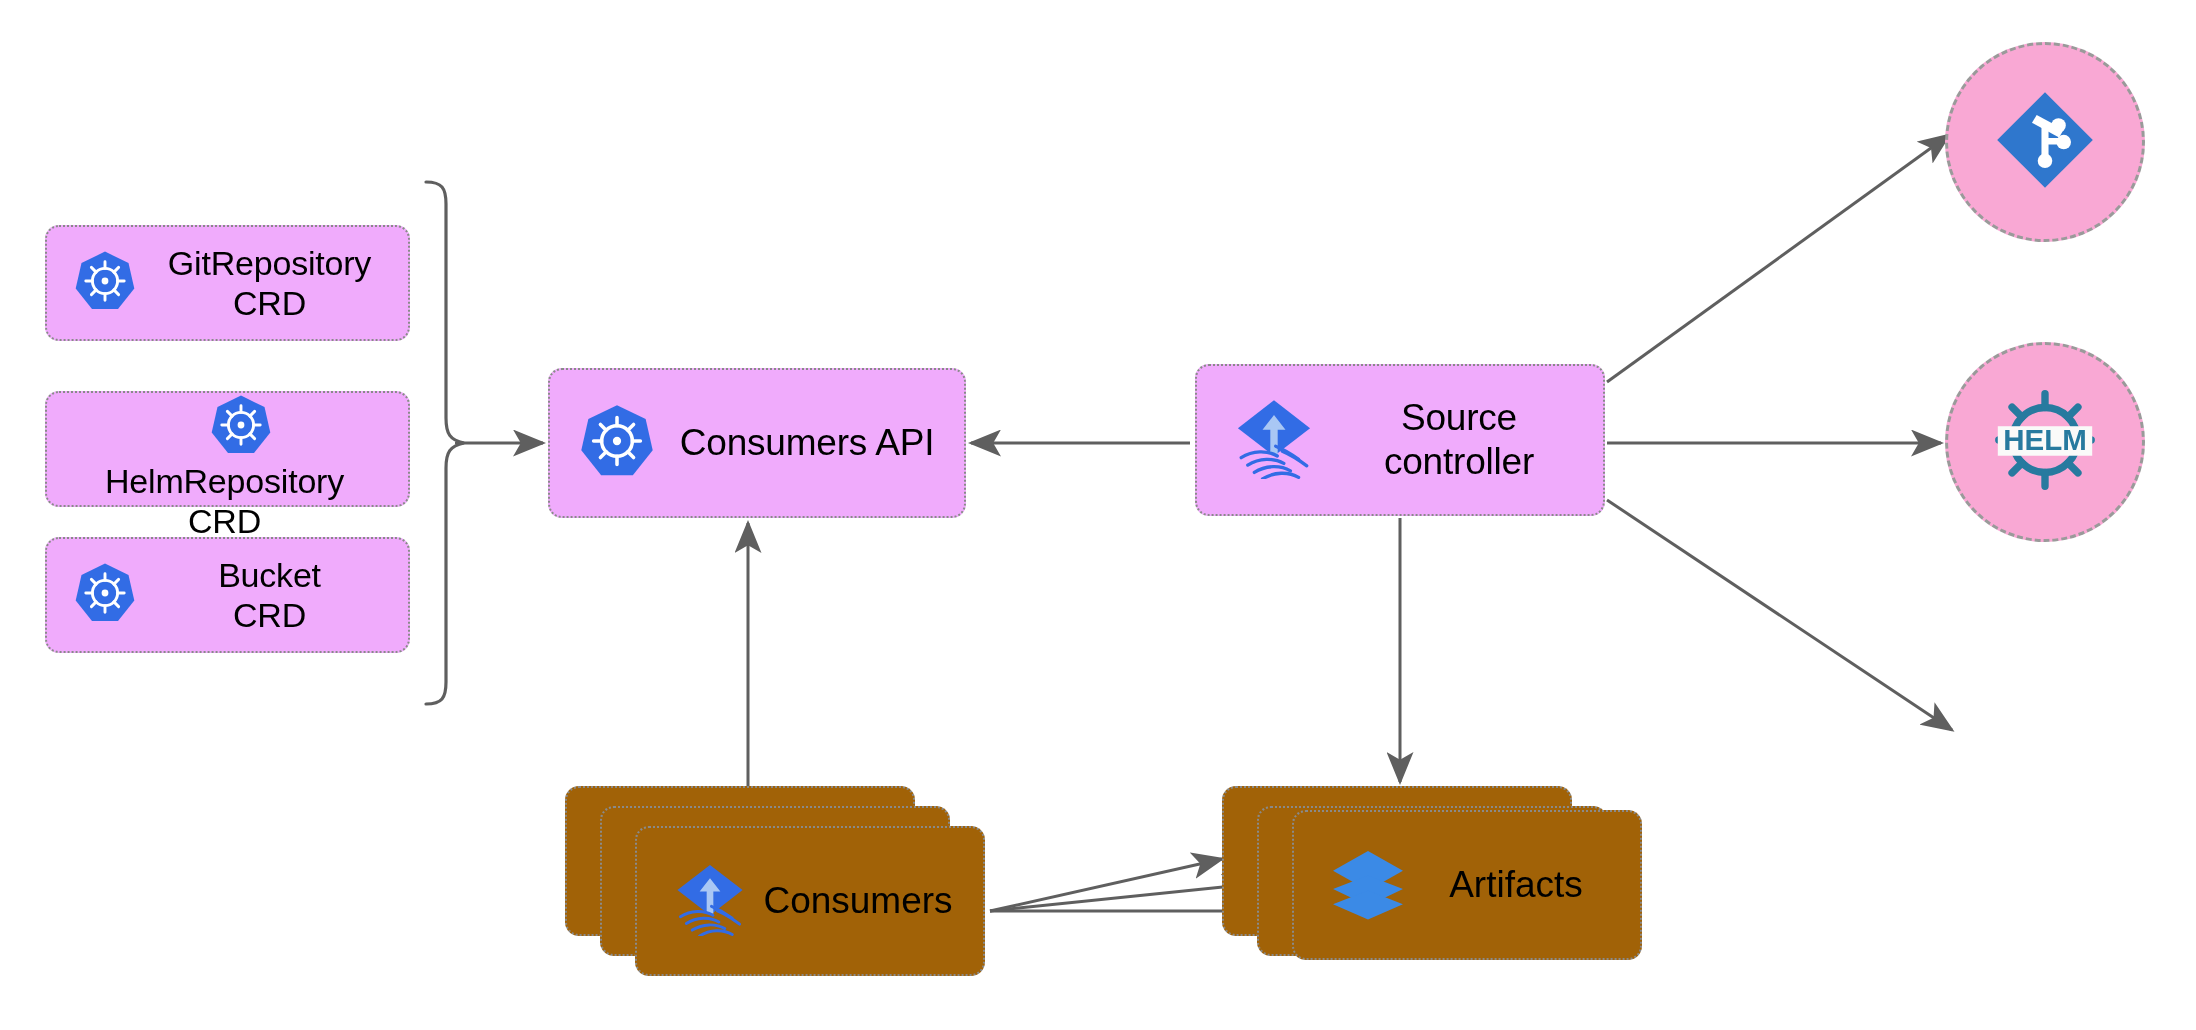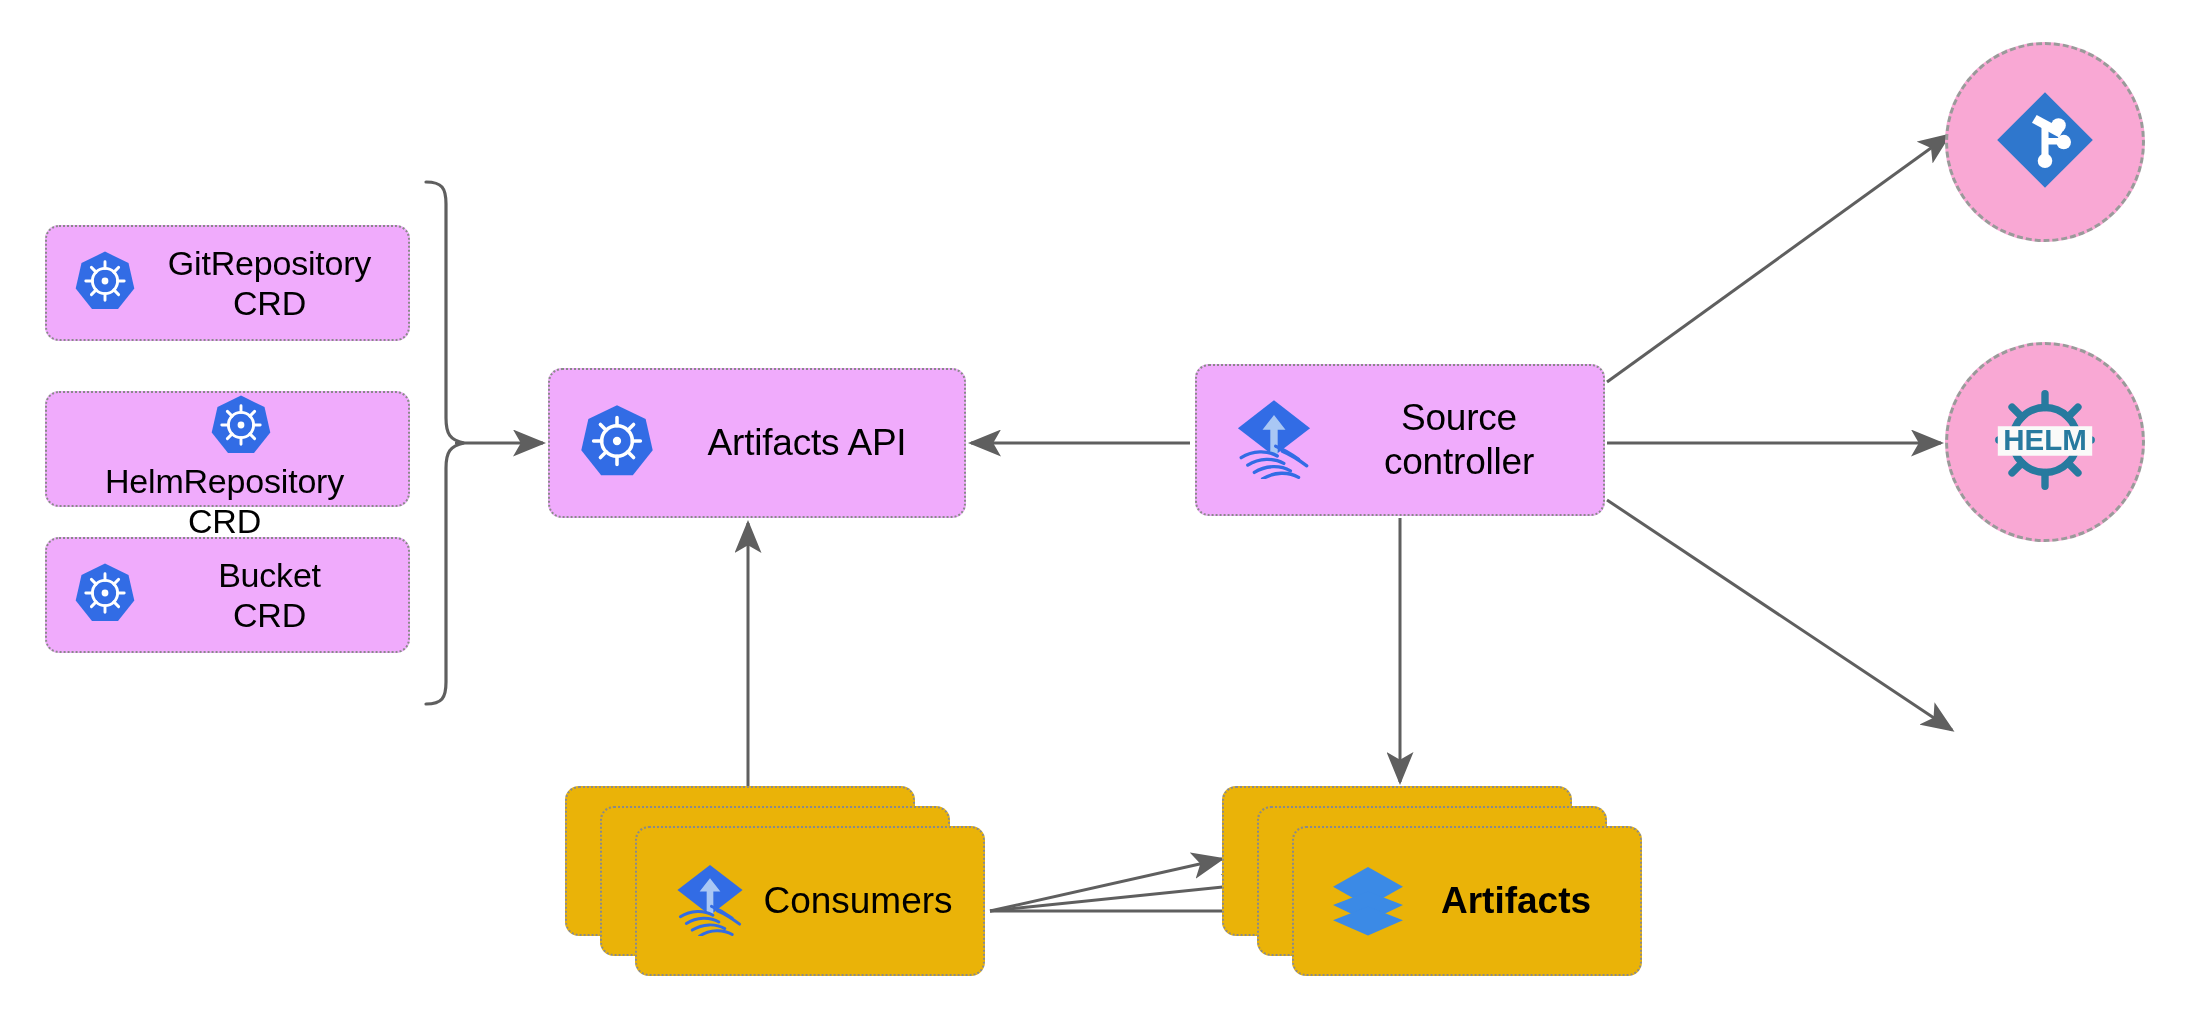--- a/index.html
+++ b/index.html
@@ -38,21 +38,21 @@
   #k8s-api .lbl{font-size:37px;}
 
   
   #source-controller{left:1195px;top:364px;width:410px;height:152px;}
   #source-controller .ico{margin-left:36px;}
   #source-controller .lbl{font-size:37px;padding-left:6px;}
 
   
   .stack{position:absolute;z-index:5;}
   .stack .sheet{
-    position:absolute;background:#eab308;
+    position:absolute;background:#a16207;
     border:2.5px dotted #8a8a8a;border-radius:14px;box-sizing:border-box;
   }
   .stack .front{display:flex;align-items:center;}
   .stack .front .ico{flex:0 0 auto;margin-left:36px;}
   .stack .front .lbl{flex:1 1 auto;text-align:center;color:#000;font-size:37px;padding-right:14px;}
 
   #consumers{left:565px;top:786px;width:420px;height:190px;}
   #artifacts{left:1222px;top:786px;width:420px;height:190px;}
 
   
@@ -164,21 +164,21 @@
         <path d="M32 2.6 55.5 14 61.3 39.5 45 60 19 60 2.7 39.5 8.5 14Z" fill="#326CE5"></path>
         <g fill="none" stroke="#fff" stroke-width="2.9" stroke-linecap="round">
           <circle cx="32" cy="32" r="12.6"></circle>
           <path d="M32 12.8V19.4M32 44.6V51.2M12.8 32h6.6M44.6 32h6.6
                    M18.4 18.4l4.7 4.7M40.9 40.9l4.7 4.7
                    M45.6 18.4l-4.7 4.7M23.1 40.9l-4.7 4.7"></path>
         </g>
         <circle cx="32" cy="32" r="3.4" fill="#fff"></circle>
       </svg>
     </span>
-    <span class="lbl">Artifacts API</span>
+    <span class="lbl">Consumers API</span>
   </div>
 
   <div class="node" id="source-controller">
     <span class="ico">
       <svg width="82" height="82" viewBox="0 0 100 100">
         <path d="M50 4 94 38 50 72 6 38Z" fill="#326CE5"></path>
         <path d="M50 22 64 40 54.5 40 54.5 70 45.5 70 45.5 40 36 40Z" fill="#a9c7f4"></path>
         <g transform="translate(50,74)">
           <g fill="none" stroke="#326CE5" stroke-width="4" stroke-linecap="round">
             <path d="M-40 0 C-26 -9 -8 -9 4 -2"></path>
@@ -215,21 +215,21 @@
           </g>
         </svg>
       </span>
       <span class="lbl">Consumers</span>
     </div>
   </div>
 
   <div class="stack" id="artifacts">
     <div class="sheet" style="left:0;top:0;width:350px;height:150px;"></div>
     <div class="sheet" style="left:35px;top:20px;width:350px;height:150px;"></div>
-    <div class="sheet front" style="left:70px;top:40px;width:350px;height:150px;font-weight:bold;">
+    <div class="sheet front" style="left:70px;top:24px;width:350px;height:150px;">
       <span class="ico">
         <svg width="76" height="76" viewBox="0 0 100 100">
           <path d="M50 8 96 34 50 60 4 34Z" fill="#3b8ae6"></path>
           <path d="M50 44 78 59.5 50 75 22 59.5Z" fill="#fff"></path>
           <path d="M50 40 96 58 50 80 4 58Z" fill="#3b8ae6"></path>
           <path d="M50 64 78 79 50 94 22 79Z" fill="#fff"></path>
           <path d="M50 60 96 78 50 98 4 78Z" fill="#3b8ae6"></path>
         </svg>
       </span>
       <span class="lbl">Artifacts</span>

